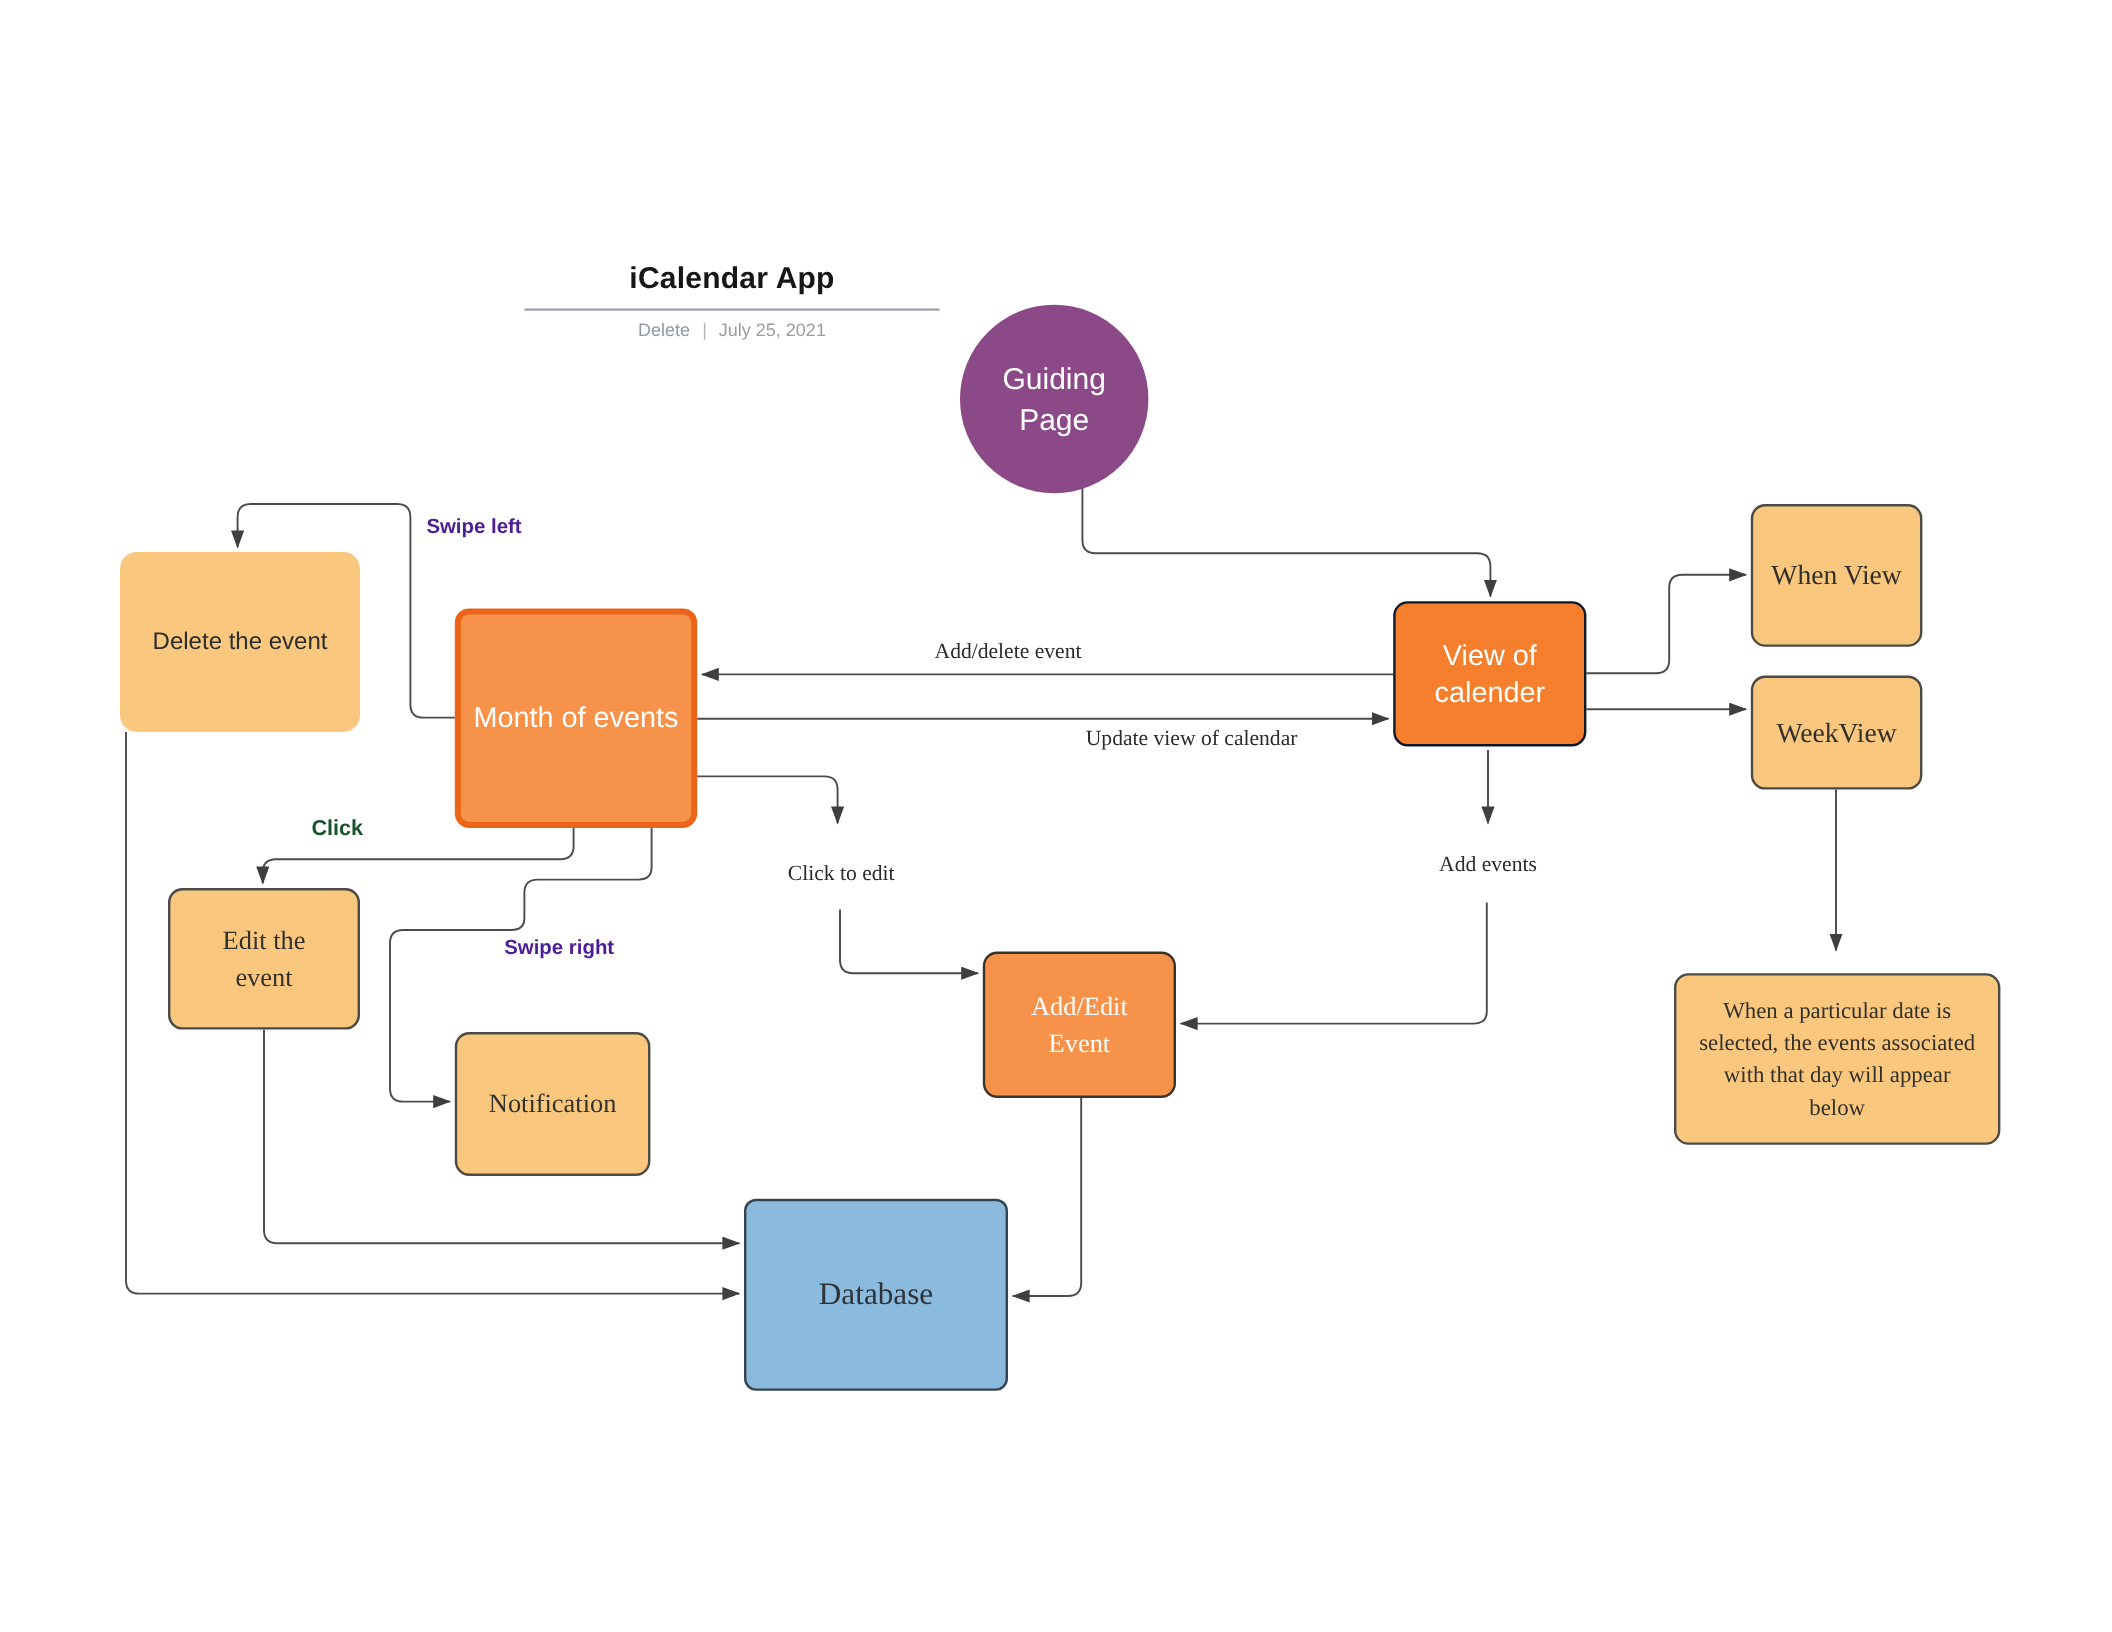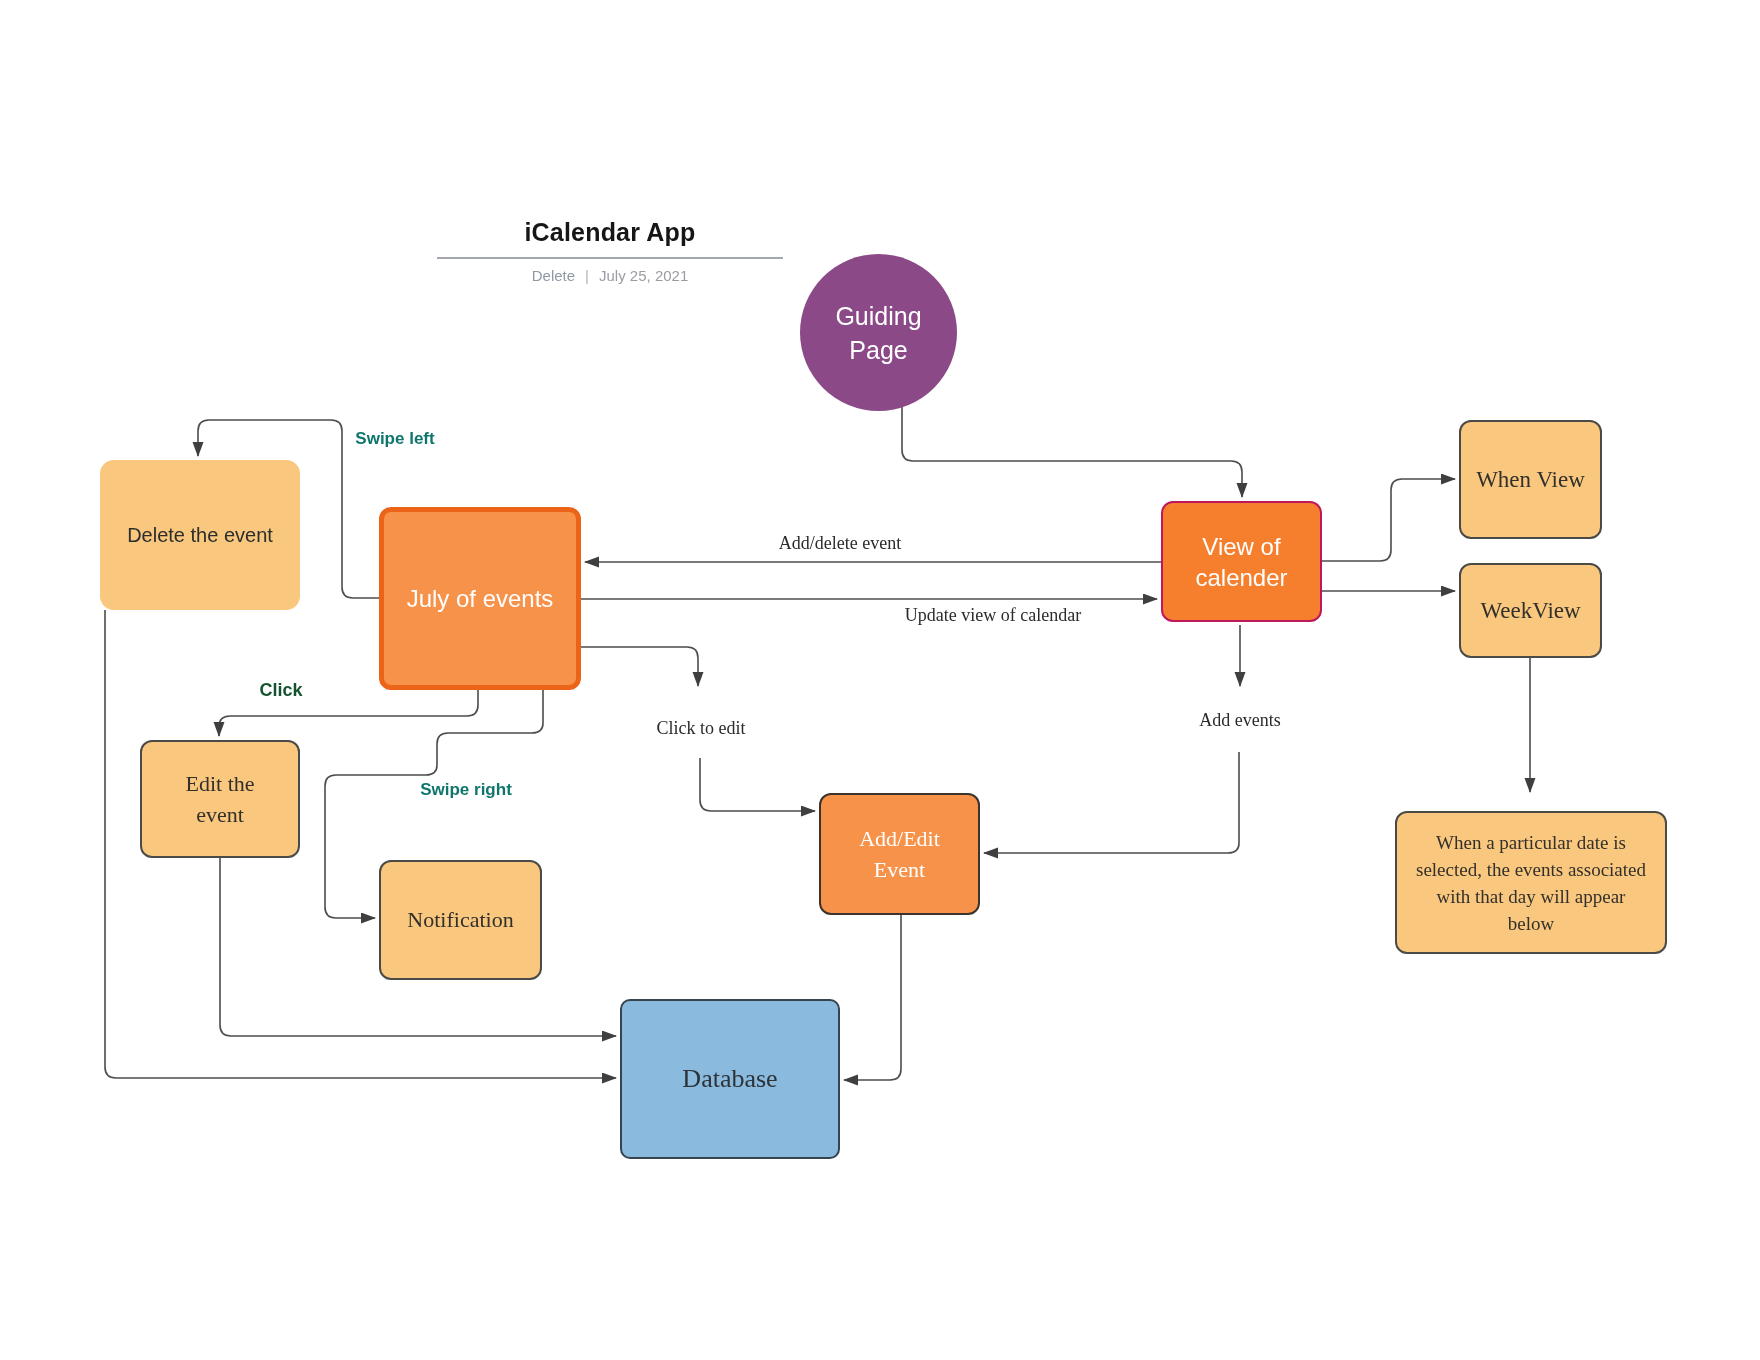--- a/index.html
+++ b/index.html
@@ -24,37 +24,37 @@
   
   .circle{
     left:800px;top:254px;width:157px;height:157px;border-radius:50%;
     background:var(--purple);color:#fff;font-size:25px;line-height:34px;
   }
   .box-delete{left:100px;top:460px;width:200px;height:150px;background:var(--orange-light);
     border-radius:14px;color:#2d2d2d;font-size:20px;}
   .box-list{left:379px;top:507px;width:202px;height:183px;background:var(--orange-mid);
     border:5px solid var(--border-orange);border-radius:12px;color:#fff;font-size:24px;}
   .box-view{left:1161px;top:501px;width:161px;height:121px;background:var(--orange-strong);
-    border:2px solid #be185d;border-radius:12px;color:#fff;font-size:24px;line-height:31px;padding:11px 14px;}
+    border:2px solid #0f172a;border-radius:12px;color:#fff;font-size:24px;line-height:31px;padding:11px 14px;}
   .serifbox{background:var(--orange-light);border:2px solid #4a4a46;border-radius:12px;
     font-family:"Liberation Serif",serif;color:#33302c;}
   .box-month{left:1459px;top:420px;width:143px;height:119px;font-size:23px;}
   .box-week{left:1459px;top:563px;width:143px;height:95px;font-size:23px;}
   .box-edit{left:140px;top:740px;width:160px;height:118px;font-size:22px;line-height:31px;padding:0 26px;}
   .box-notif{left:379px;top:860px;width:163px;height:120px;font-size:22px;}
   .box-addedit{left:819px;top:793px;width:161px;height:122px;background:var(--orange-mid);
     border:2px solid #3a342c;border-radius:12px;color:#fff;
     font-family:"Liberation Serif",serif;font-size:22px;line-height:31px;padding:0 22px;}
   .box-db{left:620px;top:999px;width:220px;height:160px;background:var(--blue);
     border:2px solid #364450;border-radius:10px;font-family:"Liberation Serif",serif;
     font-size:26px;color:#2e3338;}
   .box-note{left:1395px;top:796px;width:272px;height:143px;font-size:19px;line-height:27px;padding:0 14px;margin-top:15px;}
   
   .elabel{position:absolute;z-index:3;white-space:nowrap;transform:translate(-50%,-50%);}
-  .lbl-sans-b{font-family:"Liberation Sans",sans-serif;font-weight:bold;font-size:17px;color:#0f766e;text-align:right;}
+  .lbl-sans-b{font-family:"Liberation Sans",sans-serif;font-weight:bold;font-size:17px;color:#4c1d95;text-align:right;}
   .lbl-serif-b{font-family:Liberation Sans, sans-serif;font-weight:bold;font-size:18px;color:#14532d;}
   .lbl-serif{font-family:"Liberation Serif",serif;font-size:18px;color:#2b2b2b;}
   .swipe-left{left:395px;top:439px;}
   .click{left:281px;top:690px;}
   .swipe-right{left:466px;top:790px;}
   .click-to-edit{left:701px;top:728px;}
   .add-events{left:1240px;top:720px;}
   .add-delete{left:840px;top:543px;}
   .update-view{left:993px;top:615px;}
 </style>
@@ -98,21 +98,21 @@
 
   <div class="node circle">
     <span style="padding:0 24px;">Guiding Page</span>
   </div>
 
   <div class="node box-delete">
     <span>Delete the event</span>
   </div>
 
   <div class="node box-list">
-    <span>July of events</span>
+    <span>Month of events</span>
   </div>
 
   <div class="node box-view">
     <span>View of calender</span>
   </div>
 
   <div class="node serifbox box-month">
     <span>When View</span>
   </div>
 

